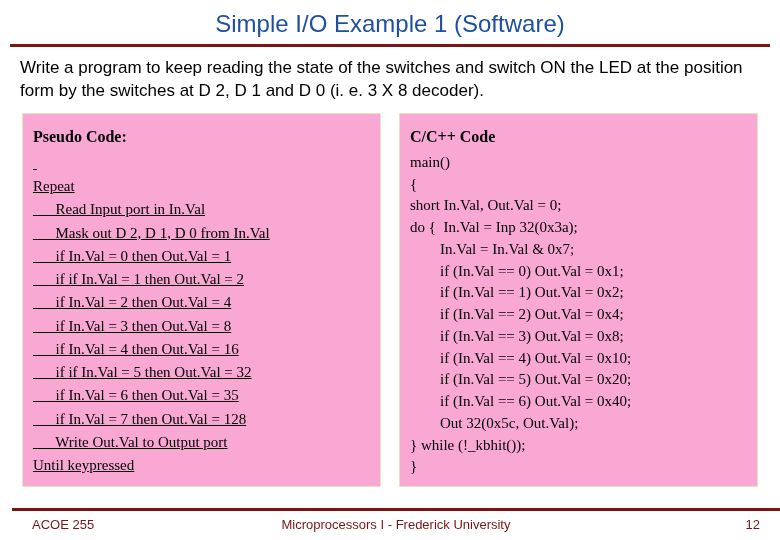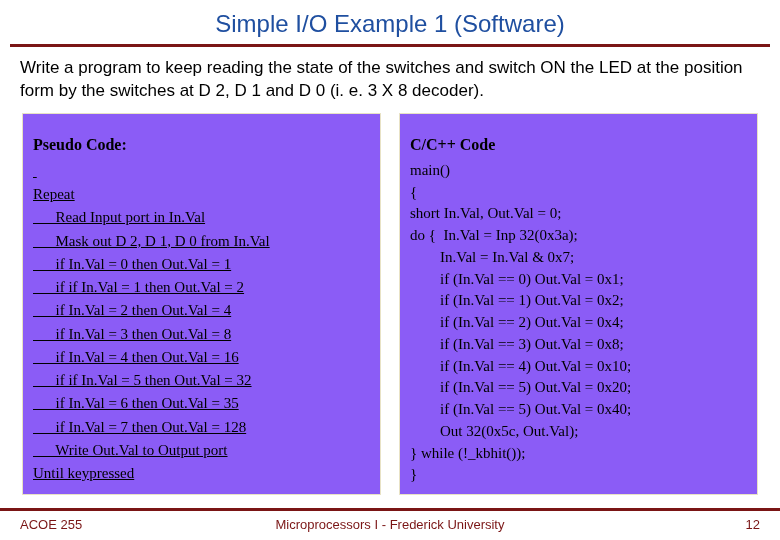--- a/index.html
+++ b/index.html
@@ -28,41 +28,41 @@
     color: #000;
     padding: 2px 20px 10px 20px;
     line-height: 1.35;
   }
   .panels {
     display: flex;
     gap: 18px;
     padding: 0 22px;
   }
   .panel {
-    background: #8b5cf6;
+    background: #f9a8d4;
     border: 1px solid #e8e2c5;
     flex: 1;
-    padding: 22px 10px 8px 10px;
+    padding: 14px 10px 8px 10px;
     min-height: 342px;
     font-family: "Times New Roman", Times, serif;
   }
   .panel-heading {
     font-weight: bold;
     font-size: 16px;
     margin-bottom: 6px;
   }
   .panel.right .panel-heading { }
   .pseudo-block { font-size: 15px; line-height: 1.55; text-decoration: underline; }
   .pseudo-line { white-space: pre; }
   .code-block { font-size: 15px; line-height: 1.45; }
   .code-line { white-space: pre; }
   .footer {
     position: absolute;
     bottom: 8px;
-    left: 0; right: 0;
+    left: 12px; right: 0;
     border-top: 3px solid #7a1515;
     padding: 6px 20px 0 20px;
     display: flex;
     justify-content: space-between;
     align-items: center;
     font-size: 13px;
     color: #7a1515;
   }
   .footer .center { position: absolute; left: 0; right: 0; text-align: center; }
   .footer .left, .footer .right { position: relative; z-index: 1; }
@@ -102,21 +102,21 @@
         <div class="code-line">{</div>
         <div class="code-line">short In.Val, Out.Val = 0;</div>
         <div class="code-line">do {  In.Val = Inp 32(0x3a);</div>
         <div class="code-line">        In.Val = In.Val &amp; 0x7;</div>
         <div class="code-line">        if (In.Val == 0) Out.Val = 0x1;</div>
         <div class="code-line">        if (In.Val == 1) Out.Val = 0x2;</div>
         <div class="code-line">        if (In.Val == 2) Out.Val = 0x4;</div>
         <div class="code-line">        if (In.Val == 3) Out.Val = 0x8;</div>
         <div class="code-line">        if (In.Val == 4) Out.Val = 0x10;</div>
         <div class="code-line">        if (In.Val == 5) Out.Val = 0x20;</div>
-        <div class="code-line">        if (In.Val == 5) Out.Val = 0x40;</div>
+        <div class="code-line">        if (In.Val == 6) Out.Val = 0x40;</div>
         <div class="code-line">        Out 32(0x5c, Out.Val);</div>
         <div class="code-line">} while (!_kbhit());</div>
         <div class="code-line">}</div>
       </div>
   </div>
 </div>
 
 <div class="footer">
   <div class="left">ACOE 255</div>
   <div class="center">Microprocessors I - Frederick University</div>

